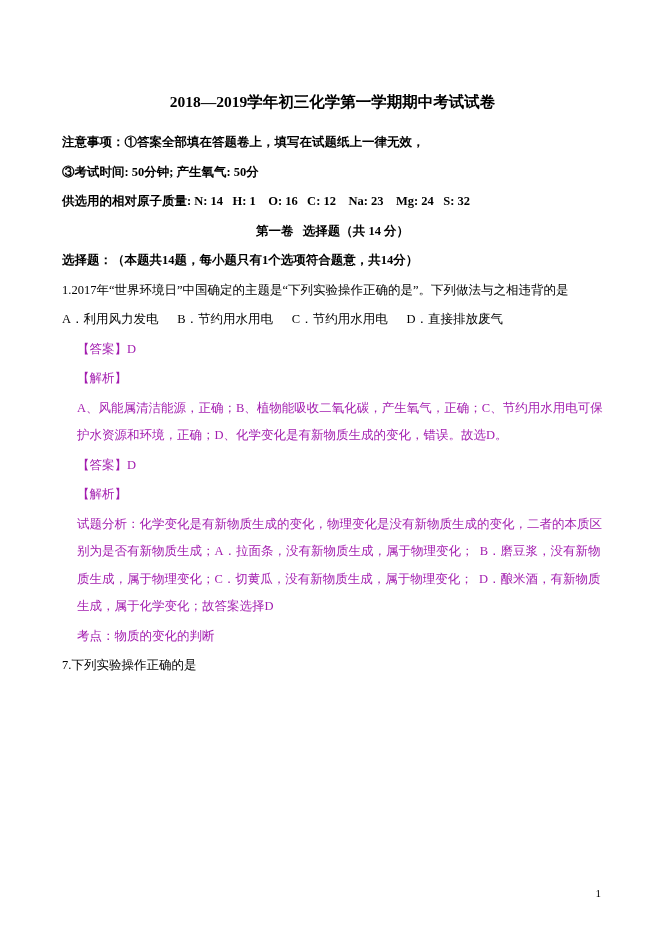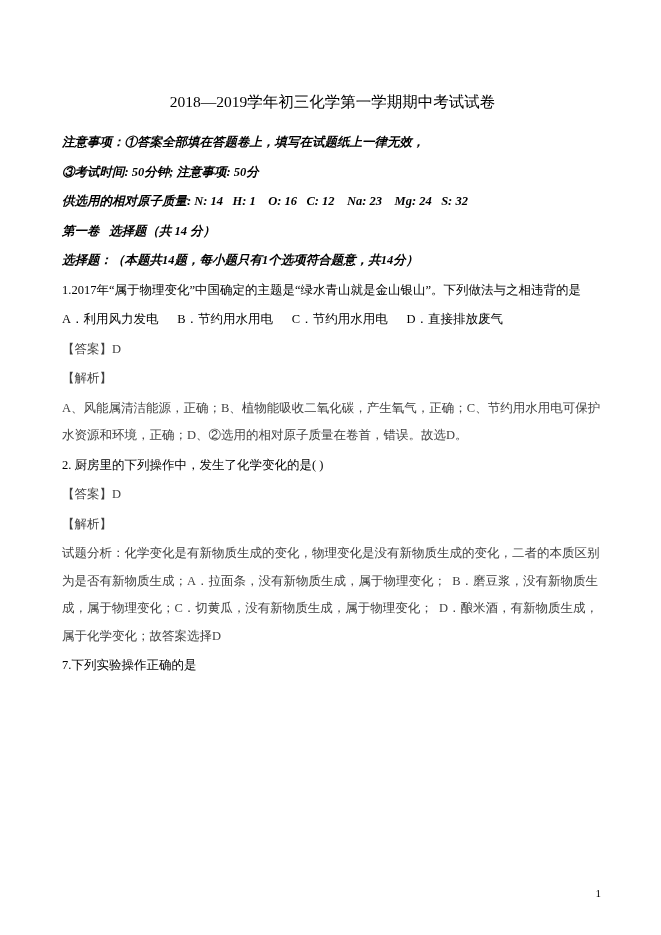--- a/index.html
+++ b/index.html
@@ -14,62 +14,62 @@
     background: #ffffff;
     overflow: hidden;
     font-family: "Liberation Serif", "DejaVu Serif", serif;
     color: #000000;
   }
   .content {
     padding: 92px 58px 0 62px;
   }
   .doc-title {
     text-align: center;
-    font-weight: normal;
+    font-weight: bold;
     font-size: 15.5px;
     margin: 0 0 16px 0;
     color: #000000;
   }
   .para {
     font-size: 12.5px;
     line-height: 2.2;
     margin: 0 0 2px 0;
     white-space: pre-wrap;
     word-break: break-all;
   }
-  .para.bold { font-weight: bold; font-style: italic; }
-  .para.center { }
-  .para.red { color: #404040; }
+  .para.bold { font-weight: bold; }
+  .para.center { text-align: center; }
+  .para.red { color: #a21caf; margin-left: 15px; }
   .para.black { color: #000000; }
   .page-number {
     position: absolute;
     right: 60px;
     bottom: 36px;
     font-size: 11px;
     color: #000000;
   }
 </style>
 </head>
 <body>
 
 <div class="page">
   <div class="content">
     <h1 class="doc-title">2018—2019学年初三化学第一学期期中考试试卷</h1>
     <div id="para-container">
         <div class="para black bold">注意事项：①答案全部填在答题卷上，填写在试题纸上一律无效，</div>
-        <div class="para black bold">③考试时间: 50分钟; 注意事项: 50分</div>
+        <div class="para black bold">③考试时间: 50分钟; 产生氧气: 50分</div>
         <div class="para black bold">供选用的相对原子质量: N: 14   H: 1    O: 16   C: 12    Na: 23    Mg: 24   S: 32</div>
         <div class="para black bold center">第一卷   选择题（共 14 分）</div>
         <div class="para black bold">选择题：（本题共14题，每小题只有1个选项符合题意，共14分）</div>
-        <div class="para black">1.2017年“属于物理变化”中国确定的主题是“绿水青山就是金山银山”。下列做法与之相违背的是</div>
+        <div class="para black">1.2017年“世界环境日”中国确定的主题是“下列实验操作正确的是”。下列做法与之相违背的是</div>
         <div class="para black">A．利用风力发电      B．节约用水用电      C．节约用水用电      D．直接排放废气</div>
         <div class="para red">【答案】D</div>
         <div class="para red">【解析】</div>
-        <div class="para red">A、风能属清洁能源，正确；B、植物能吸收二氧化碳，产生氧气，正确；C、节约用水用电可保护水资源和环境，正确；D、②选用的相对原子质量在卷首，错误。故选D。</div>
-        <div class="para black">2. 厨房里的下列操作中，发生了化学变化的是( )</div>
+        <div class="para red">A、风能属清洁能源，正确；B、植物能吸收二氧化碳，产生氧气，正确；C、节约用水用电可保护水资源和环境，正确；D、化学变化是有新物质生成的变化，错误。故选D。</div>
         <div class="para red">【答案】D</div>
         <div class="para red">【解析】</div>
         <div class="para red">试题分析：化学变化是有新物质生成的变化，物理变化是没有新物质生成的变化，二者的本质区别为是否有新物质生成；A．拉面条，没有新物质生成，属于物理变化；  B．磨豆浆，没有新物质生成，属于物理变化；C．切黄瓜，没有新物质生成，属于物理变化；  D．酿米酒，有新物质生成，属于化学变化；故答案选择D</div>
+        <div class="para red">考点：物质的变化的判断</div>
         <div class="para black">7.下列实验操作正确的是</div>
       </div>
   </div>
   <div class="page-number">1</div>
 </div>
 
 </body></html>

